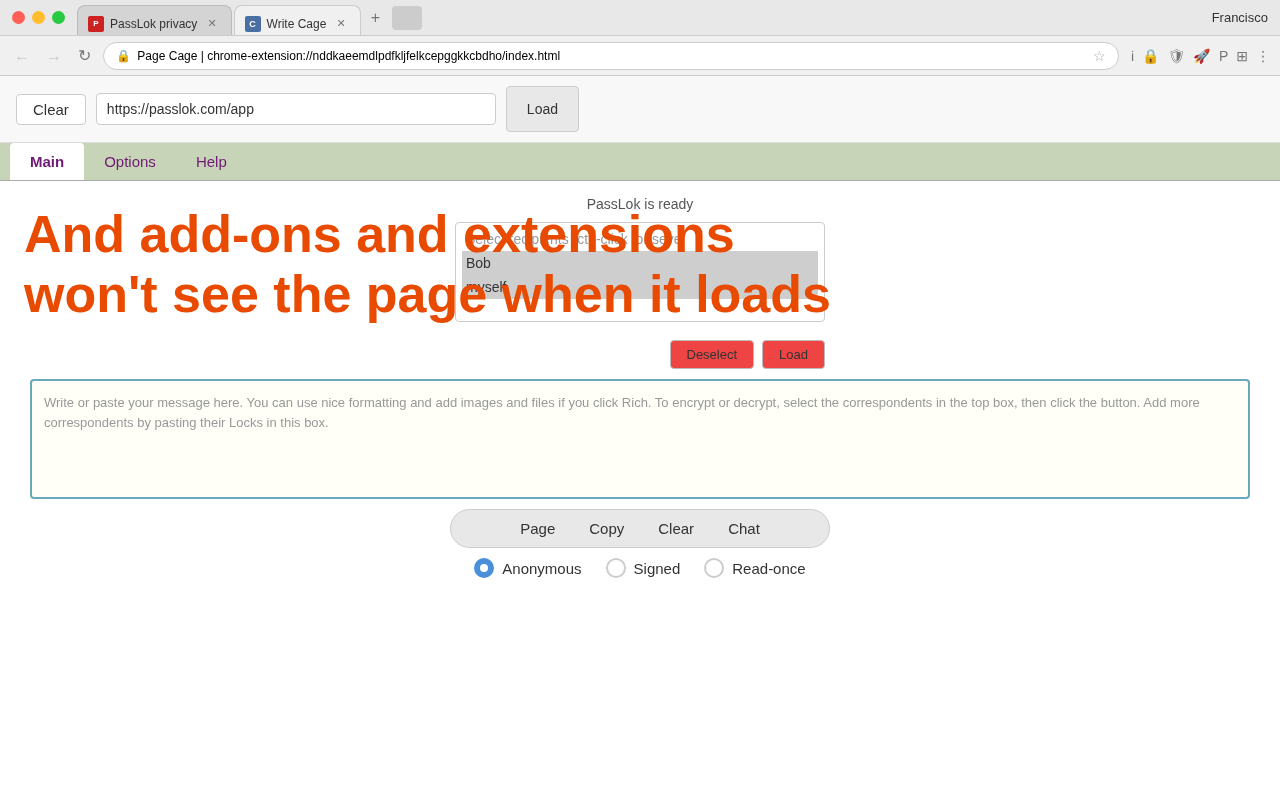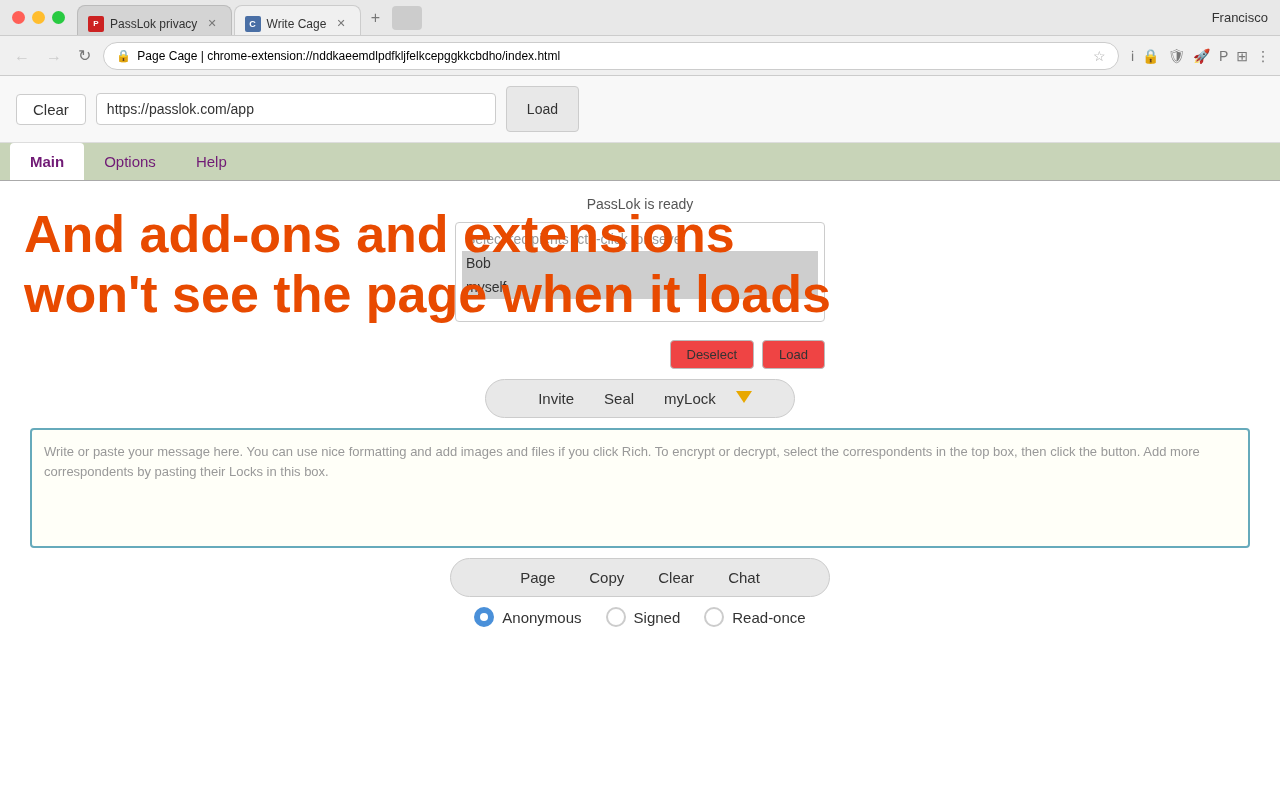--- a/index.html
+++ b/index.html
@@ -401,28 +401,20 @@
         <option disabled="" style="color:#999;">Select recipients (ctrl-click for seve</option>
         <option selected="">Bob</option>
         <option selected="">myself</option>
       </select>
     </div>
     <div class="recipients-actions">
       <button class="btn-deselect">Deselect</button>
       <button class="btn-edit">Load</button>
     </div>
 
-    <div class="action-buttons">
-      <button class="btn-action">Invite</button>
-      <button class="btn-action">Seal</button>
-      <button class="btn-action">myLock</button>
-      <button class="btn-dropdown">
-        <span class="dropdown-arrow"></span>
-      </button>
-    </div>
 
     <textarea class="message-area" style="">Write or paste your message here. You can use nice formatting and add images and files if you click Rich. To encrypt or decrypt, select the correspondents in the top box, then click the button. Add more correspondents by pasting their Locks in this box.</textarea>
 
     <div class="bottom-buttons">
       <button class="btn-bottom">Page</button>
       <button class="btn-bottom">Copy</button>
       <button class="btn-bottom">Clear</button>
       <button class="btn-bottom">Chat</button>
     </div>
 

